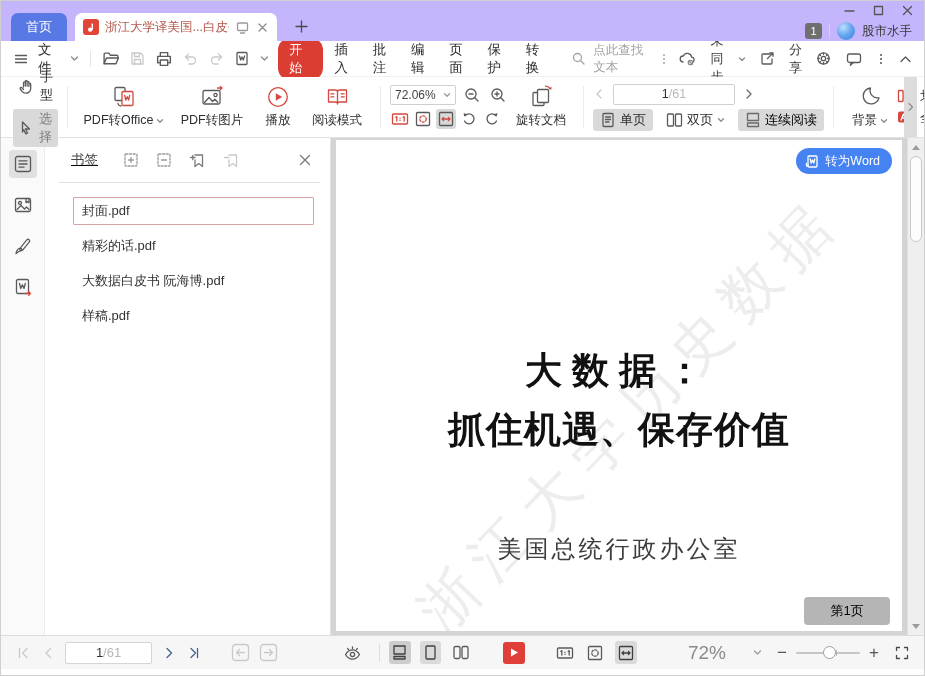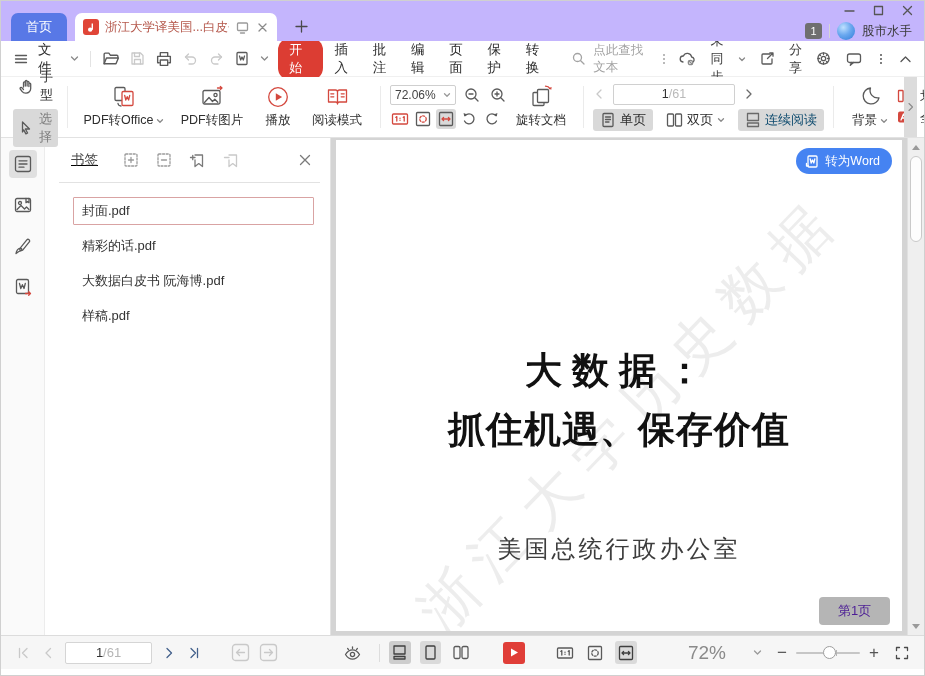--- a/index.html
+++ b/index.html
@@ -59,21 +59,21 @@
   .combo{width:66px;height:20px;border:1px solid #cfcfcf;border-radius:2px;display:flex;align-items:center;font-size:12px;color:#444;padding:0 4px;justify-content:space-between;background:#fff;}
   .sicon{width:20px;height:20px;display:flex;align-items:center;justify-content:center;border-radius:3px;}
   .sicon.sel{background:#d9d9d9;}
   .pagegrp{display:flex;flex-direction:column;gap:4px;}
   .pnav{display:flex;align-items:center;gap:8px;}
   .pinput{width:122px;height:21px;border:1px solid #d0d0d0;border-radius:2px;background:#fff;display:flex;align-items:center;justify-content:center;font-size:12.5px;}
   .pinput .cur{color:#333;}
   .pinput .tot{color:#b9b9b9;}
   .chip{display:flex;align-items:center;gap:4px;font-size:13px;color:#2e2e2e;padding:2px 7px;border-radius:3px;white-space:nowrap;}
   .chip.sel{background:#d9d9d9;}
-  .chip.dim{color:#0c4a6e;}
+  .chip.dim{color:#000000;}
   .transcol{display:flex;flex-direction:column;gap:5px;font-size:12.5px;color:#2e2e2e;}
   .transrow{display:flex;align-items:center;gap:4px;white-space:nowrap;}
   .tstrip{position:absolute;right:7px;top:0;bottom:0;width:13px;background:#dcdcdc;display:flex;align-items:center;justify-content:center;}
 
   
   .bodyrow{display:flex;height:497px;}
   .rail{width:44px;background:#fafafa;border-right:1px solid #ececec;display:flex;flex-direction:column;align-items:center;padding-top:12px;gap:13px;}
   .railbtn{width:28px;height:28px;display:flex;align-items:center;justify-content:center;border-radius:4px;}
   .railbtn.sel{background:#e0e0e0;}
   .panel{width:286px;background:#fff;border-right:1px solid #e3e3e3;display:flex;flex-direction:column;}
@@ -87,21 +87,21 @@
   .bmitem.sel{border-color:#d9a3a3;}
 
   .docarea{flex:1;position:relative;background:#d4d4d4;}
   .page{position:absolute;left:5px;top:2px;right:22px;bottom:4px;background:#fff;overflow:hidden;}
   .toword{position:absolute;top:8px;right:10px;height:26px;border-radius:14px;background:#4583f2;color:#fff;font-size:12.5px;display:flex;align-items:center;gap:5px;padding:0 12px 0 9px;}
   .wm{position:absolute;left:52%;top:56%;transform:translate(-50%,-50%) rotate(-46deg);font-family:"DejaVu Serif","Liberation Serif",serif;font-size:58px;letter-spacing:14px;color:rgba(110,110,110,0.12);white-space:nowrap;}
   .titleblock{position:absolute;top:206px;left:0;right:0;text-align:center;font-family:"DejaVu Serif","Liberation Serif",serif;font-weight:bold;color:#111;}
   .t1{font-size:37px;letter-spacing:10px;}
   .t2{font-size:37px;margin-top:9px;letter-spacing:1px;}
   .subtitle{position:absolute;top:393px;left:0;right:0;text-align:center;font-family:"DejaVu Serif","Liberation Serif",serif;font-size:24px;letter-spacing:3px;color:#3d3d3d;}
-  .pagebadge{position:absolute;right:12px;bottom:6px;width:71px;height:28px;background:#b5b5b5;border-radius:4px;color:#4c1d95;font-size:13px;display:flex;align-items:center;justify-content:center;}
+  .pagebadge{position:absolute;right:12px;bottom:6px;width:86px;height:28px;background:#b5b5b5;border-radius:4px;color:#000000;font-size:13px;display:flex;align-items:center;justify-content:center;}
   .vscroll{position:absolute;right:0;top:0;bottom:0;width:17px;background:#efefef;border-left:1px solid #e0e0e0;}
   .varrow{position:absolute;left:0;right:0;height:14px;display:flex;align-items:center;justify-content:center;}
   .varrow.up{top:2px;}
   .varrow.down{bottom:2px;}
   .tri-up{width:0;height:0;border-left:4px solid transparent;border-right:4px solid transparent;border-bottom:5px solid #9a9a9a;}
   .tri-down{width:0;height:0;border-left:4px solid transparent;border-right:4px solid transparent;border-top:5px solid #9a9a9a;}
   .vthumb{position:absolute;left:2px;right:2px;top:18px;height:86px;background:#fdfdfd;border:1px solid #c9c9c9;border-radius:7px;}
 
   
   .statusbar{height:34px;background:#f6f6f6;border-top:1px solid #dcdcdc;display:flex;align-items:center;padding:0 14px;gap:9px;}

